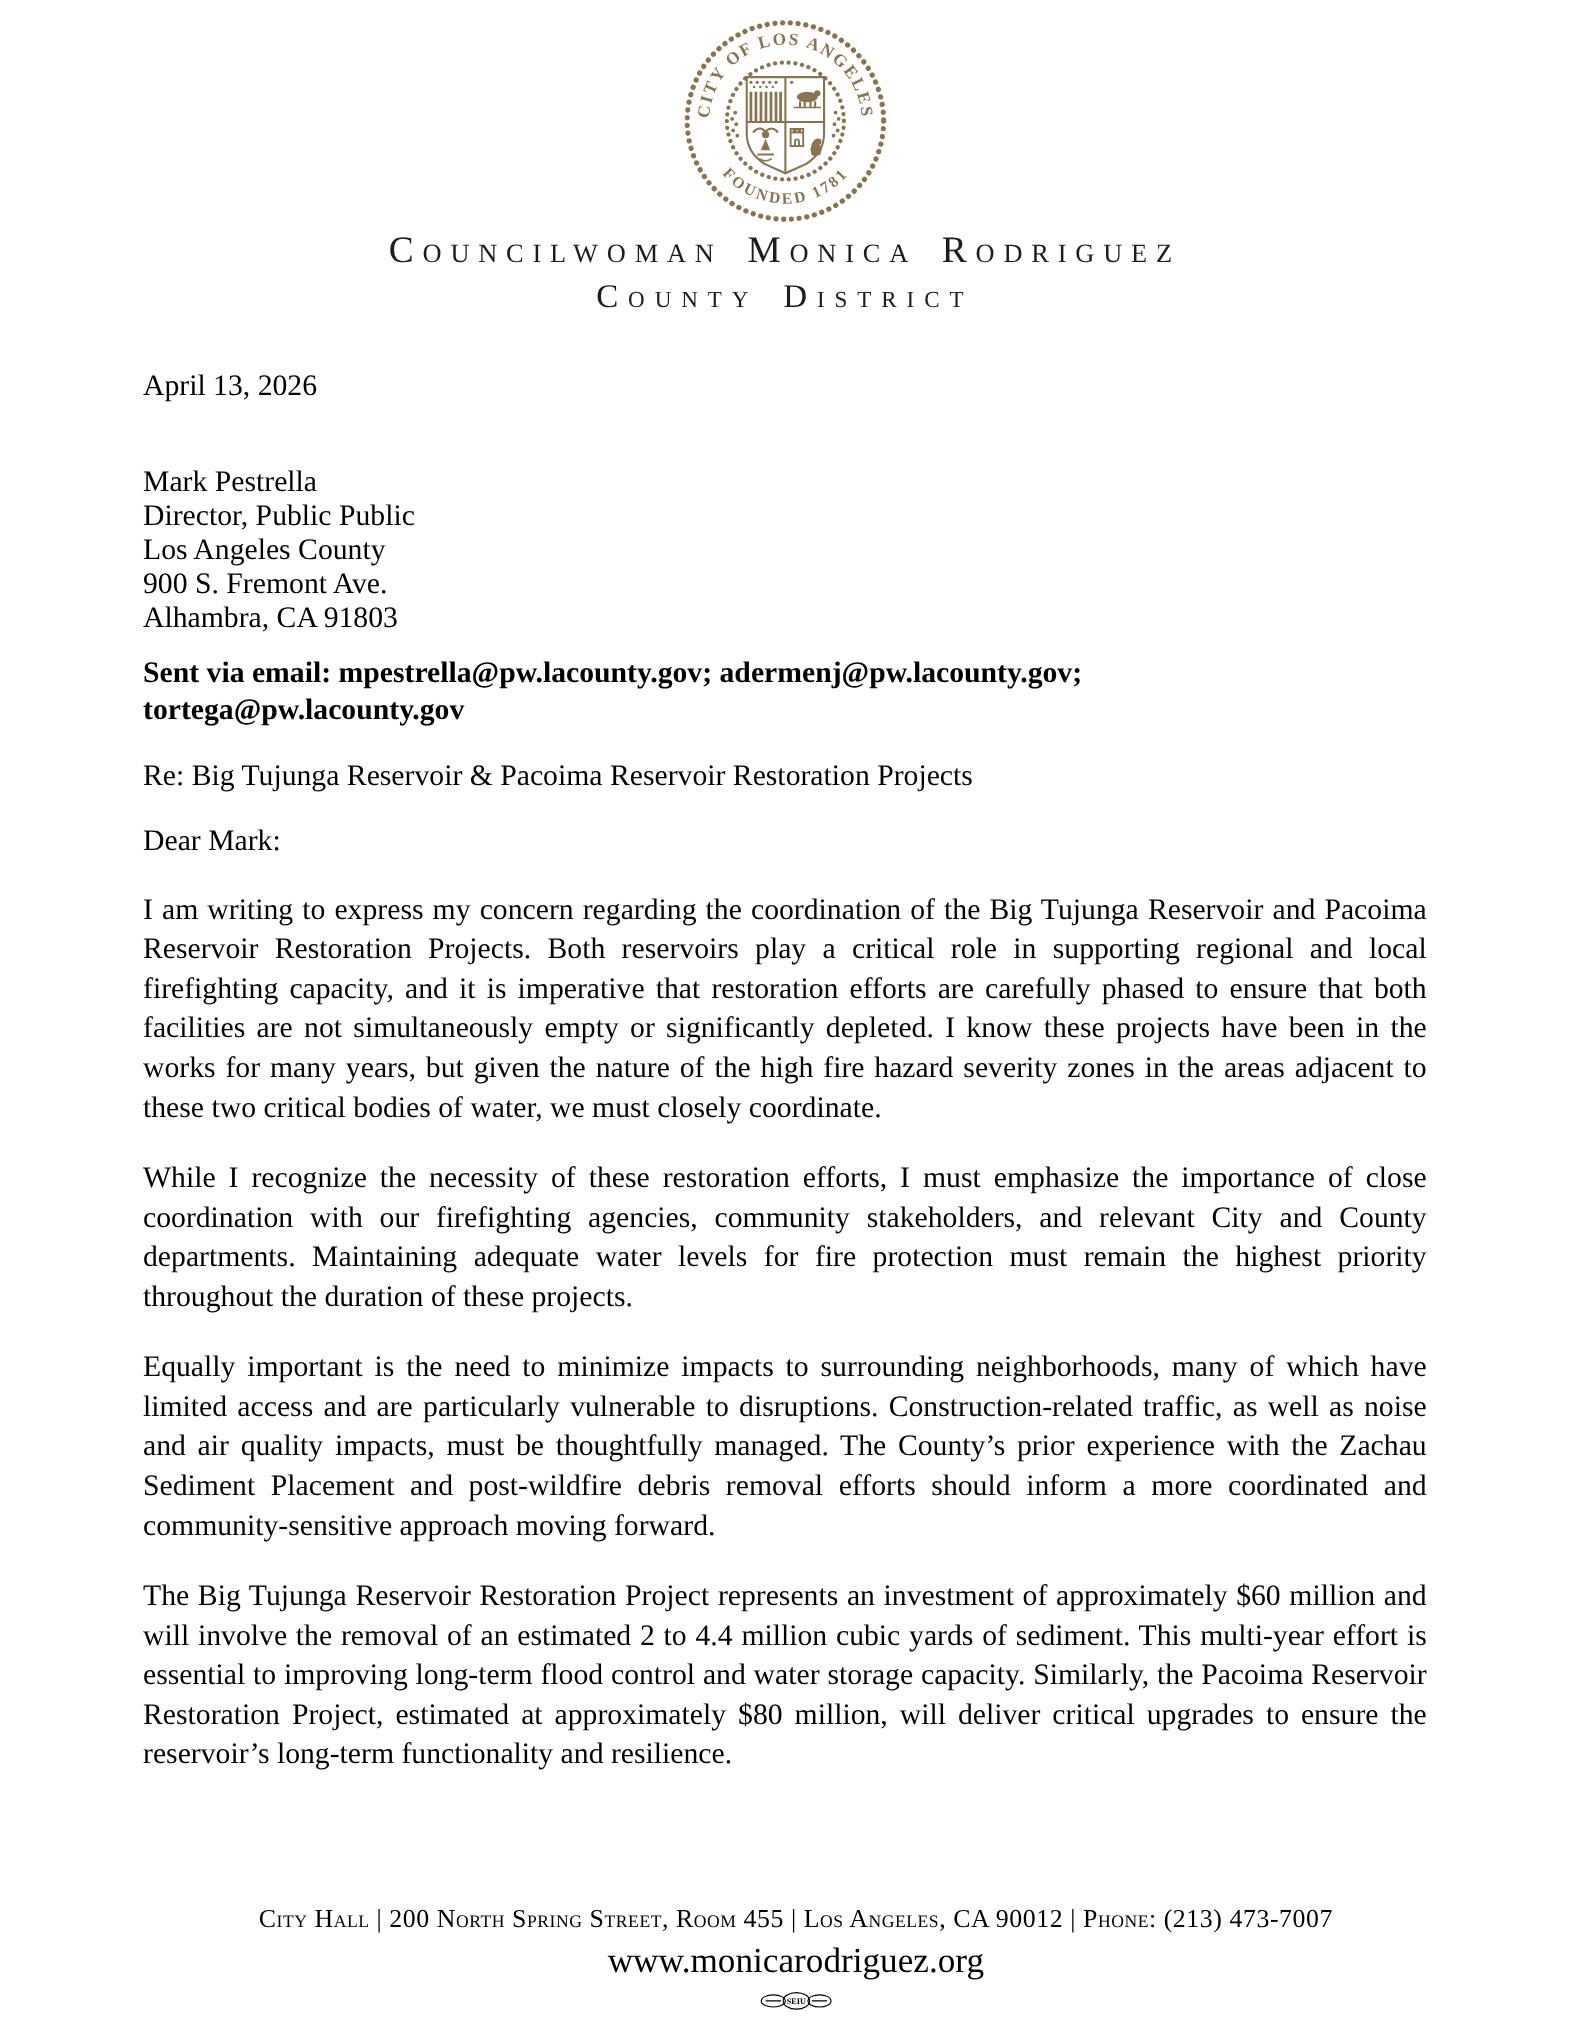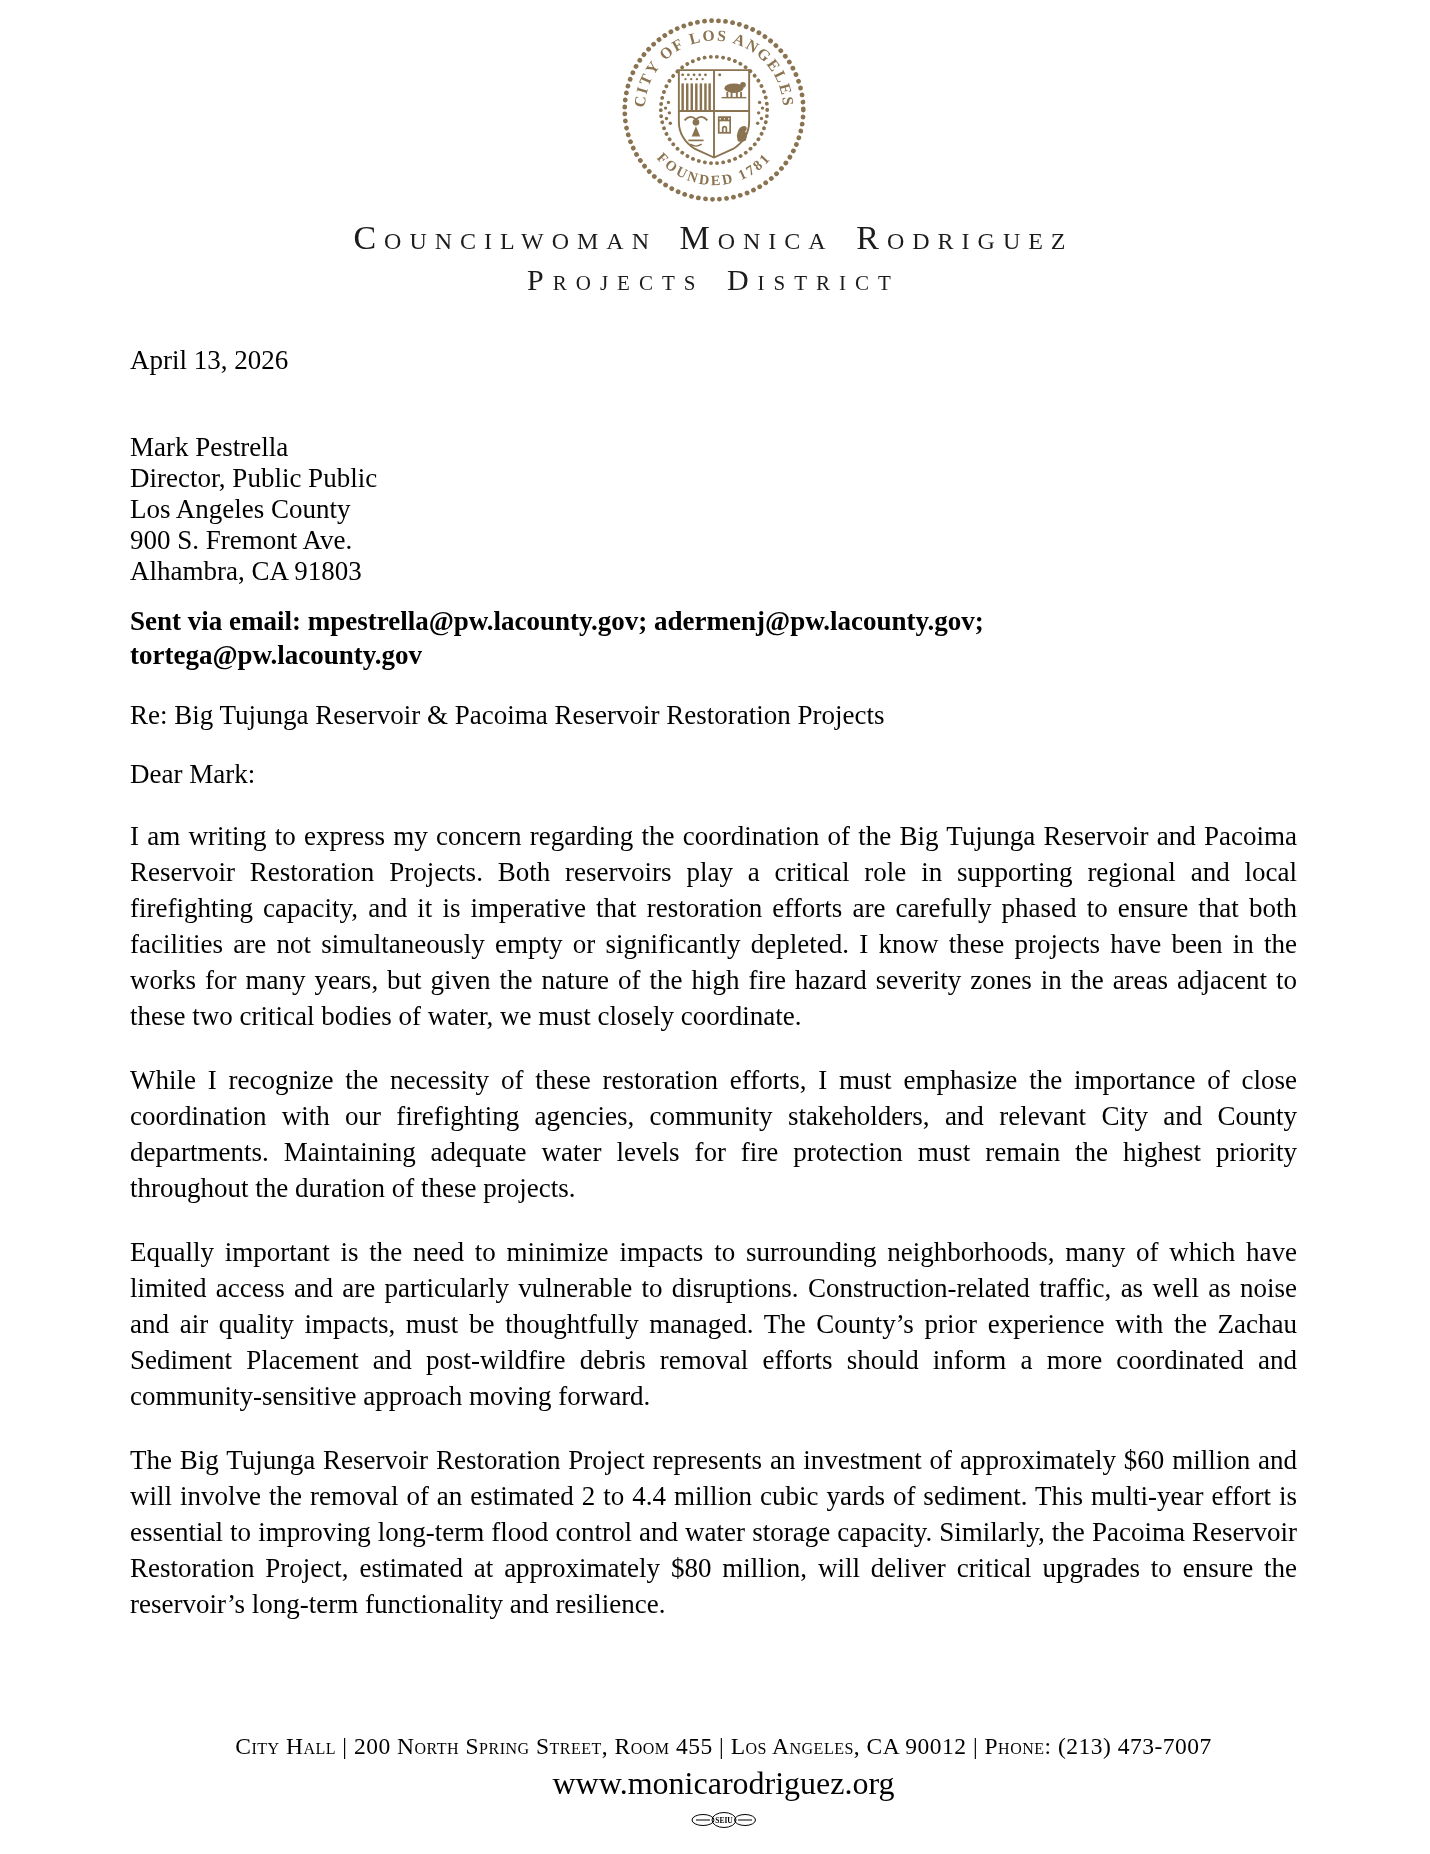--- a/index.html
+++ b/index.html
@@ -12,21 +12,21 @@
     background: #ffffff;
     box-sizing: border-box;
     padding: 15px 133px 0 130px;
     font-family: "Liberation Serif", serif;
     color: #000000;
     overflow: hidden;
   }
   .letterhead { text-align: center; }
   .seal { display: block; margin: 0 auto; }
   .lh-name {
-    margin-top: 14px;
+    margin-top: 4px;
     font-variant: small-caps;
     font-size: 34px;
     letter-spacing: 8px;
     word-spacing: 6px;
     color: #1c1c1c;
   }
   .lh-district {
     margin-top: 6px;
     font-variant: small-caps;
     font-size: 30px;
@@ -147,21 +147,21 @@
       <g fill="#8a7350" stroke="none">
         <circle cx="48" cy="-8" r="1.8"></circle>
           <circle cx="51" cy="-2" r="1.8"></circle>
         <circle cx="47" cy="3" r="1.8"></circle>
           <circle cx="50" cy="9" r="1.8"></circle>
           <circle cx="46" cy="14" r="1.8"></circle>
       </g>
     </svg>
 
     <div class="lh-name">Councilwoman Monica Rodriguez</div>
-    <div class="lh-district">Projects District</div>
+    <div class="lh-district">County District</div>
   </header>
 
   <div class="date">April 13, 2026</div>
 
   <div class="recipient">
     <div>Mark Pestrella</div>
     <div>Director, Public Public</div>
     <div>Los Angeles County</div>
     <div>900 S. Fremont Ave.</div>
     <div>Alhambra, CA 91803</div>

